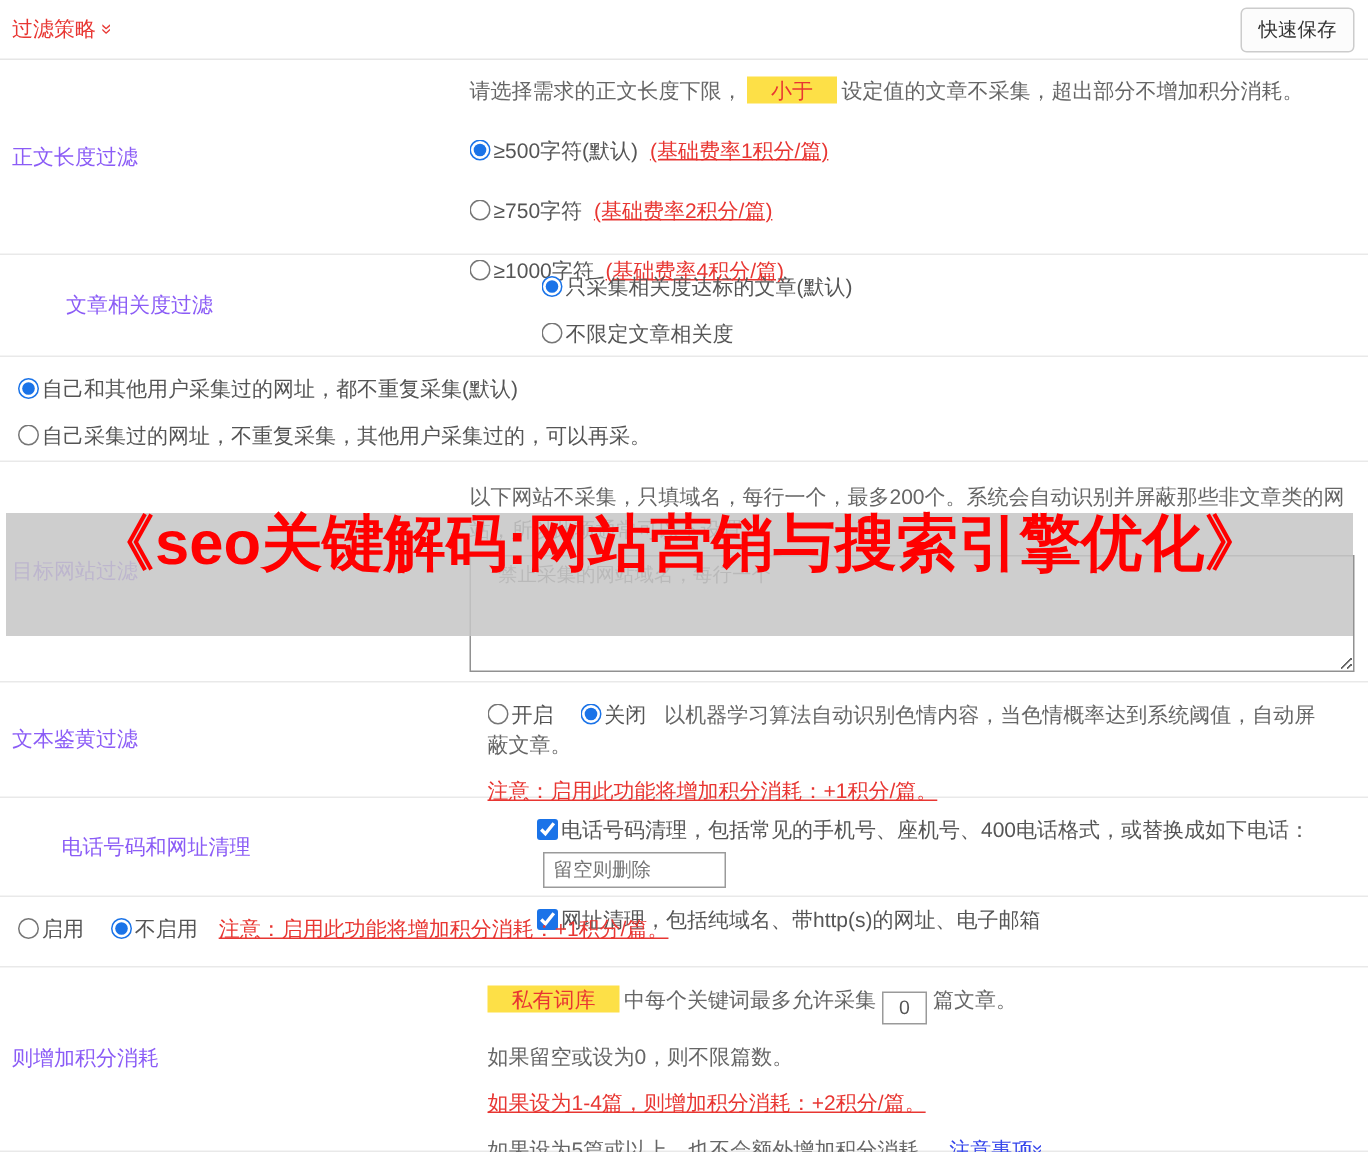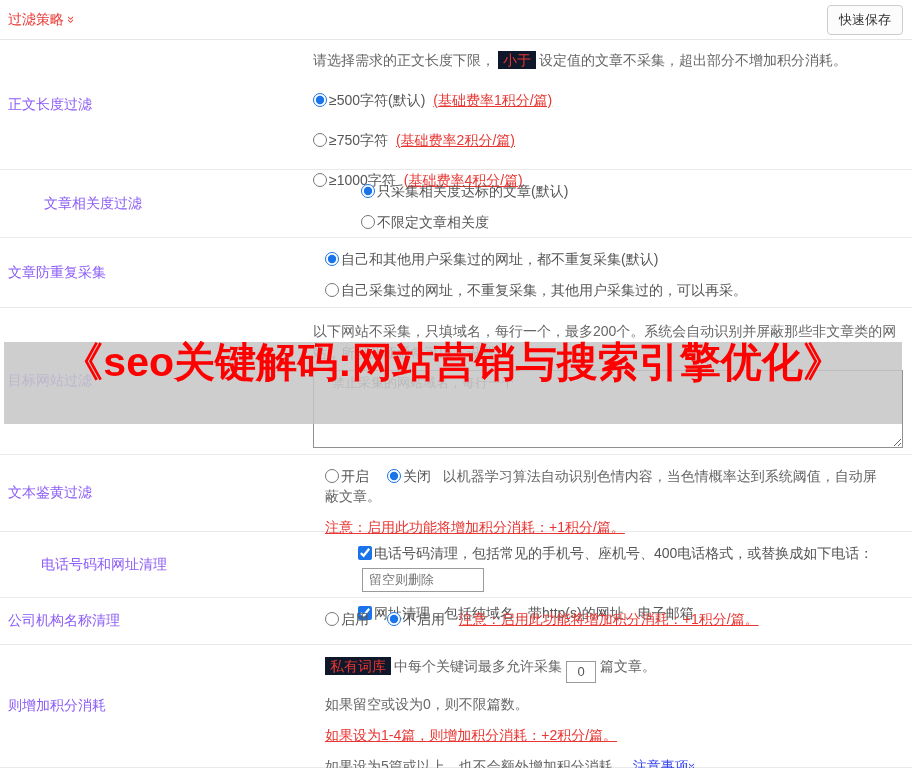--- a/index.html
+++ b/index.html
@@ -39,21 +39,21 @@
   .r1 { height: 130px; } .r2 { height: 68px; padding-left: 36px; } .r3 { height: 70px; }
   .r4 { height: 147px; } .r5 { height: 77px; } .r6 { height: 66px; padding-left: 33px; }
   .r7 { height: 47px; } .r8 { height: 123px; }
 
   .line { margin: 11px 12px; line-height: 20px; }
   .r1 .line { margin: 10px 0 20px 0; }
   .r1 .line.opt { margin: 0 0 20px 0; }
   .gray { color: #666; }
   .red-note { color: #e83632; text-decoration: underline; }
   .hl {
-    color: #e83632; background: #0f172a; padding: 1px 5px; margin: 0 3px;
+    color: #e83632; background: #fde047; padding: 1px 16px; margin: 0 3px;
   }
   input[type=radio], input[type=checkbox] {
     accent-color: #1a73e8; width: 14px; height: 14px;
     vertical-align: -2px; margin-right: 2px;
   }
   label.opt-label { cursor: pointer; }
   .opt-note { margin-left: 4px; }
   .radio-gap { margin-left: 14px; }
 
   
@@ -131,21 +131,20 @@
       <div class="line">
         <label class="opt-label"><input type="radio" name="rel" checked="" style=""><span>只采集相关度达标的文章(默认)</span></label>
       </div>
       <div class="line">
         <label class="opt-label"><input type="radio" name="rel" style=""><span>不限定文章相关度</span></label>
       </div>
     </div>
   </div>
 
   <div class="row r3">
-    <div class="row-label">文章防重复采集</div>
     <div class="row-content">
       <div class="line">
         <label class="opt-label"><input type="radio" name="dup" checked="" style=""><span>自己和其他用户采集过的网址，都不重复采集(默认)</span></label>
       </div>
       <div class="line">
         <label class="opt-label"><input type="radio" name="dup" style=""><span>自己采集过的网址，不重复采集，其他用户采集过的，可以再采。</span></label>
       </div>
     </div>
   </div>
 
@@ -175,21 +174,20 @@
       <div class="line">
         <label class="opt-label"><input type="checkbox" checked="" style=""><span>电话号码清理，包括常见的手机号、座机号、400电话格式，或替换成如下电话：</span></label><input class="phone-input" type="text" placeholder="留空则删除" style="">
       </div>
       <div class="line">
         <label class="opt-label"><input type="checkbox" checked="" style=""><span>网址清理，包括纯域名、带http(s)的网址、电子邮箱</span></label>
       </div>
     </div>
   </div>
 
   <div class="row r7">
-    <div class="row-label">公司机构名称清理</div>
     <div class="row-content">
       <div class="line">
         <label class="opt-label"><input type="radio" name="comp" style=""><span>启用</span></label>
         <label class="opt-label radio-gap"><input type="radio" name="comp" checked="" style=""><span>不启用</span></label>
         <span class="red-note" style="margin-left:10px;">注意：启用此功能将增加积分消耗：+1积分/篇。</span>
       </div>
     </div>
   </div>
 
   <div class="row r8">

